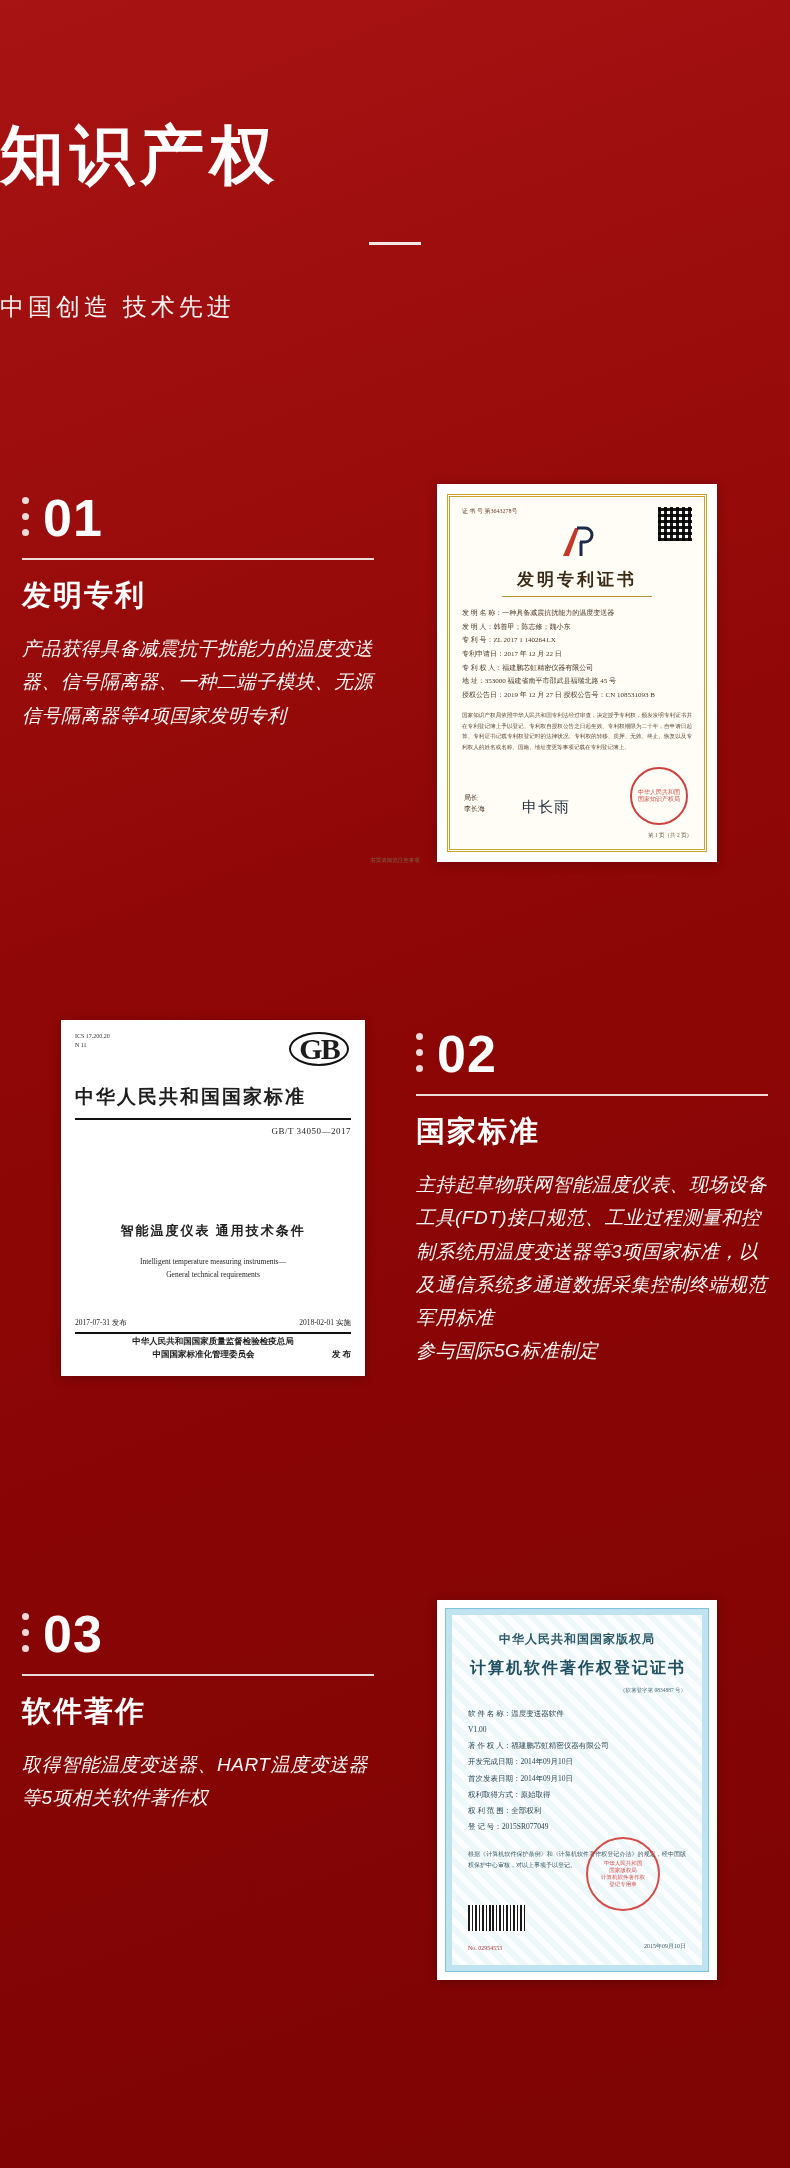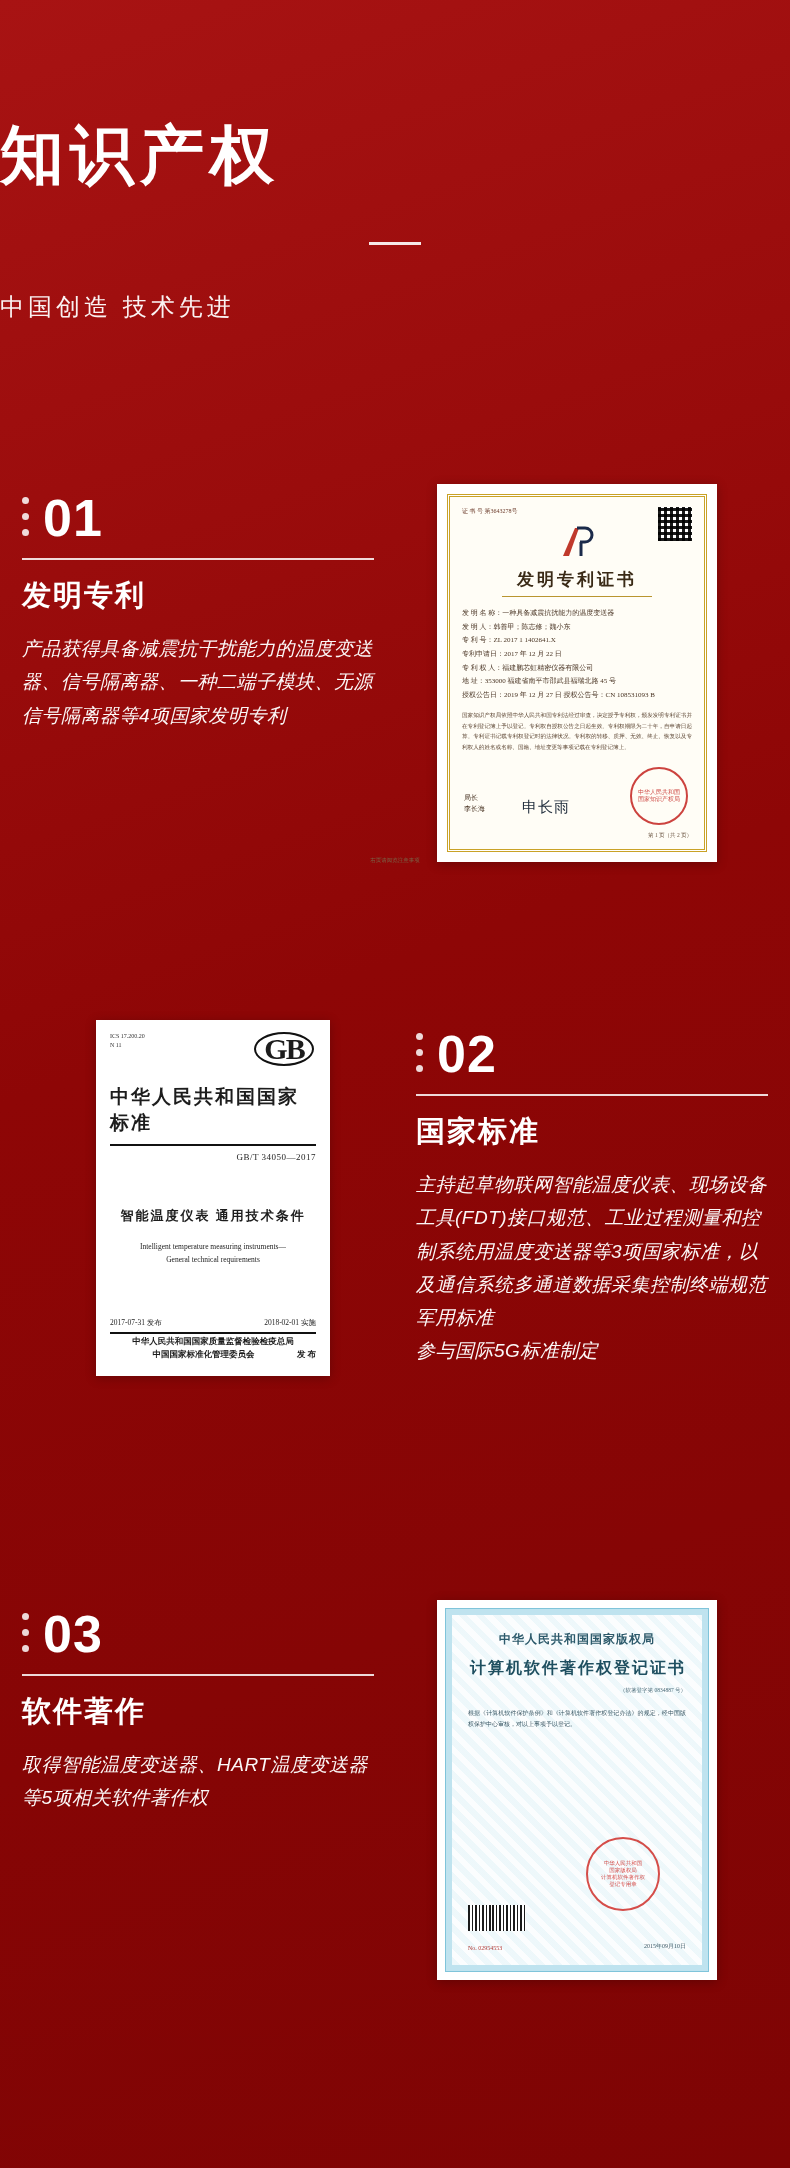--- a/index.html
+++ b/index.html
@@ -231,21 +231,21 @@
     position: absolute;
     left: 0; right: 0;
     bottom: -2px;
     text-align: center;
     font-size: 5.5px;
     color: #7a6448;
   }
 
   
   .cert2 {
-    width: 234px;
+    width: 304px;
     height: 356px;
     padding: 12px 14px;
     position: relative;
     background: #ffffff;
     font-family: "Liberation Serif", serif;
     color: #1d1d1d;
   }
   .c2-topleft {
     font-size: 6px;
     line-height: 1.5;
@@ -278,21 +278,21 @@
     background: #111;
     margin-top: 8px;
   }
   .c2-code {
     text-align: right;
     font-size: 9px;
     margin-top: 6px;
     letter-spacing: .5px;
   }
   .c2-center {
-    margin-top: 45px;
+    margin-top: 86px;
     text-align: center;
   }
   .c2-name {
     font-size: 13px;
     font-weight: bold;
     letter-spacing: 2px;
   }
   .c2-en {
     margin-top: 16px;
     font-size: 7.5px;
@@ -546,20 +546,30 @@
         <div class="heading">软件著作</div>
         <div class="body-text">取得智能温度变送器、HART温度变送器等5项相关软件著作权</div>
       </div>
 
       <div class="img-col">
         <div class="cert-card cert3">
           <div class="c3-inner">
             <div class="c3-org">中华人民共和国国家版权局</div>
             <div class="c3-title">计算机软件著作权登记证书</div>
             <div class="c3-no">（软著登字第 0834887 号）</div>
+            <div class="c3-fields">
+              <div>软 件 名 称：温度变送器软件</div>
+              <div>                   V1.00</div>
+              <div>著 作 权 人：福建鹏芯虹精密仪器有限公司</div>
+              <div>开发完成日期：2014年09月10日</div>
+              <div>首次发表日期：2014年09月10日</div>
+              <div>权利取得方式：原始取得</div>
+              <div>权 利 范 围：全部权利</div>
+              <div>登  记  号：2015SR077049</div>
+            </div>
             <div class="c3-note">根据《计算机软件保护条例》和《计算机软件著作权登记办法》的规定，经中国版权保护中心审核，对以上事项予以登记。</div>
             <div class="c3-seal" style="white-space:pre-line;">中华人民共和国
 国家版权局
 计算机软件著作权
 登记专用章</div>
             <div class="c3-barcode"></div>
             <div class="c3-bottom">No. 02954553</div>
             <div class="c3-date">2015年09月10日</div>
           </div>
         </div>

